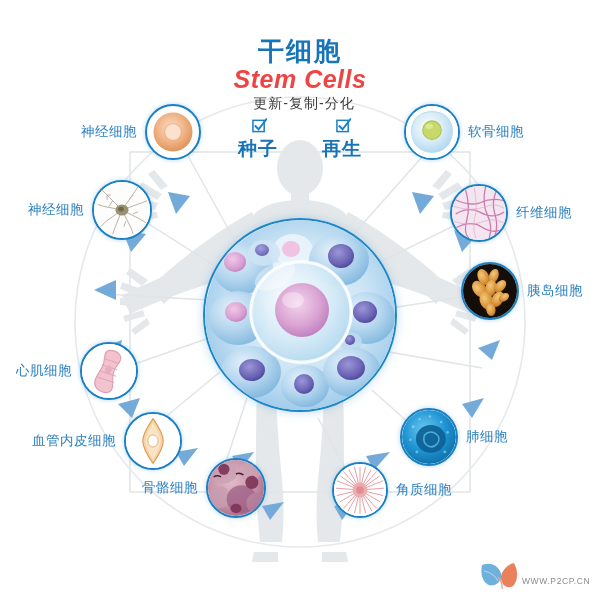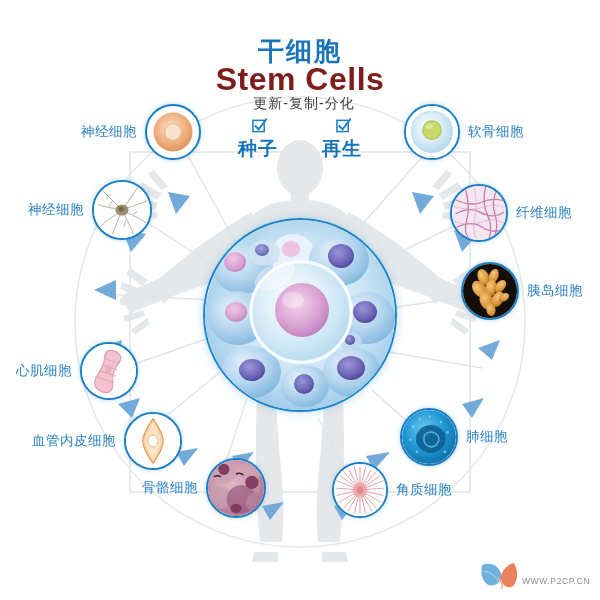--- a/index.html
+++ b/index.html
@@ -16,22 +16,23 @@
   #bg-art{position:absolute;left:0;top:0;width:600px;height:600px;}
 
   
   .title-zh{
     position:absolute;left:0;right:0;top:36px;text-align:center;
     font-size:26px;font-weight:bold;color:#1874b8;letter-spacing:2px;
     line-height:30px;
   }
   .title-en{
     position:absolute;left:0;right:0;top:64px;text-align:center;
-    font-size:32px;font-weight:bold;color:#7f1d1d;letter-spacing:0.5px;
+    font-size:25px;font-weight:bold;color:#ef4444;letter-spacing:0.5px;
     line-height:30px;
+    font-style:italic;
   }
   .subtitle{
     position:absolute;left:8px;right:0;top:93px;text-align:center;
     font-size:14px;color:#3a3a3a;letter-spacing:1px;line-height:20px;
   }
 
   
   .check-row{
     position:absolute;left:0;right:0;top:118px;
     display:flex;justify-content:center;align-items:center;gap:44px;

